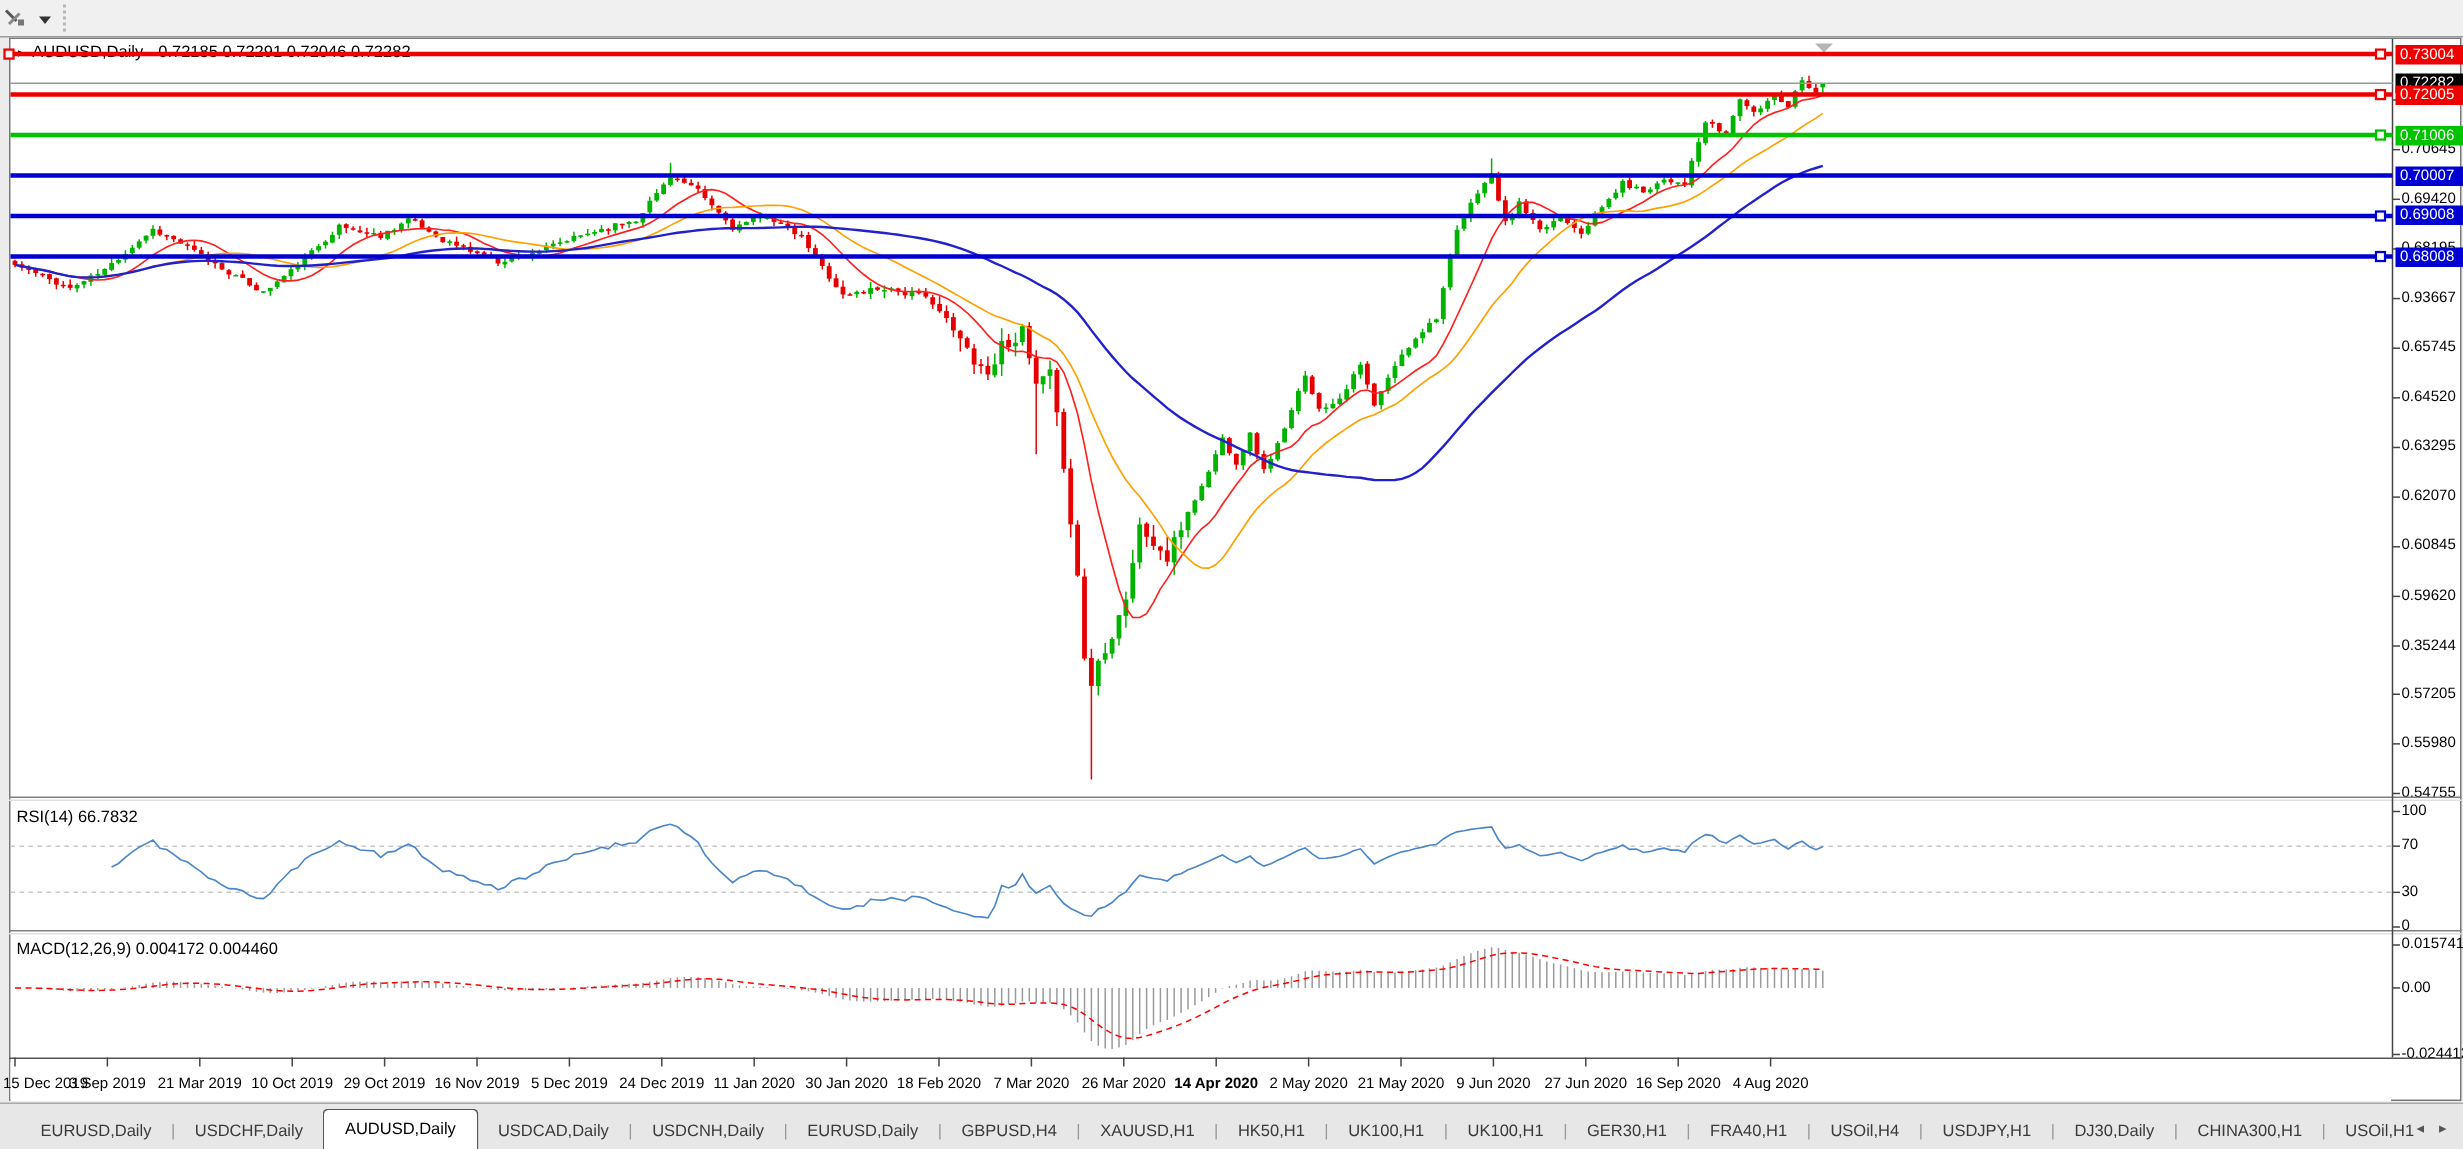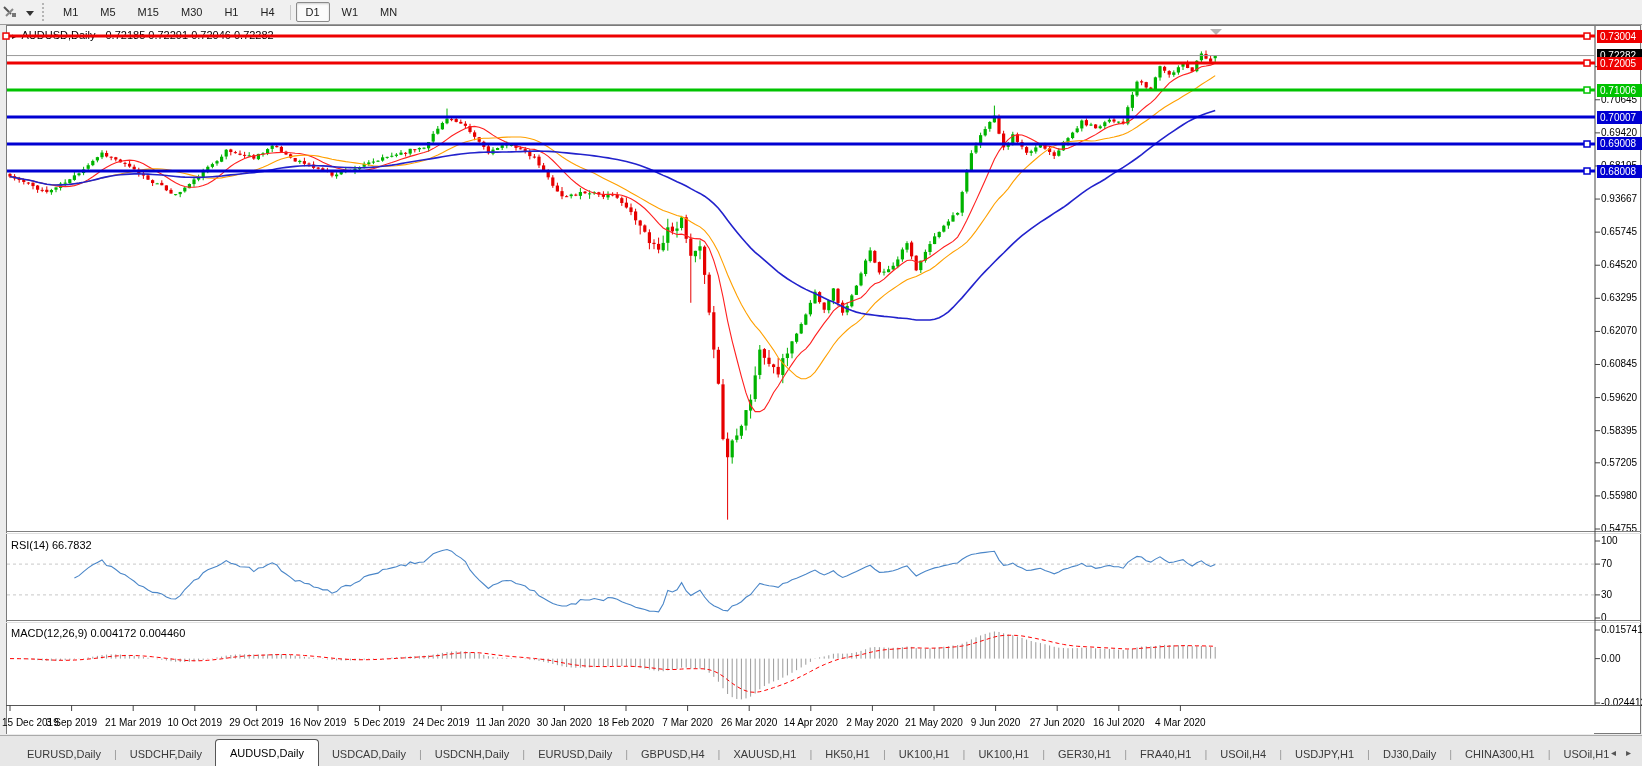--- a/index.html
+++ b/index.html
@@ -42,32 +42,20 @@
   <div id="toolbar">
     <span id="tool-icon">
       <svg width="20" height="18" viewBox="0 0 20 18">
         <path d="M2 4 L9 11" stroke="#555" stroke-width="2" fill="none"></path>
         <path d="M4 13 L11 6" stroke="#888" stroke-width="2" fill="none"></path>
         <rect x="10" y="10" width="4" height="4" fill="#777"></rect>
       </svg>
     </span>
     <span class="caret"></span>
     <span class="grip"></span>
-    <span id="tf-buttons" style="display:flex;align-items:center;">
-        <span class="tfbtn">M1</span>
-        <span class="tfbtn">M5</span>
-        <span class="tfbtn">M15</span>
-        <span class="tfbtn">M30</span>
-        <span class="tfbtn">H1</span>
-        <span class="tfbtn">H4</span>
-        <span class="group-sep"></span>
-        <span class="tfbtn active">D1</span>
-        <span class="tfbtn">W1</span>
-        <span class="tfbtn">MN</span>
-      </span>
   </div>
 
   <div id="window"></div>
   <div id="date-row"></div>
 
   <div id="title-row">
     <span class="marker">▸</span><span>AUDUSD,Daily</span><span class="ohlc">0.72185 0.72291 0.72046 0.72282</span>
   </div>
 
   <div id="rsi-label" class="ind-label">RSI(14) 66.7832</div>
@@ -78,46 +66,46 @@
       <div class="plabel" style="top: 93.7793px;">0.70645</div>
       <div class="plabel" style="top: 126.869px;">0.69420</div>
       <div class="plabel" style="top: 159.959px;">0.68195</div>
       <div class="plabel" style="top: 193.048px;">0.93667</div>
       <div class="plabel" style="top: 226.138px;">0.65745</div>
       <div class="plabel" style="top: 259.228px;">0.64520</div>
       <div class="plabel" style="top: 292.318px;">0.63295</div>
       <div class="plabel" style="top: 325.407px;">0.62070</div>
       <div class="plabel" style="top: 358.497px;">0.60845</div>
       <div class="plabel" style="top: 391.587px;">0.59620</div>
-      <div class="plabel" style="top: 424.676px;">0.58395</div>
+      <div class="plabel" style="top: 424.676px;">0.35244</div>
       <div class="plabel" style="top: 456.821px;">0.57205</div>
       <div class="plabel" style="top: 489.91px;">0.55980</div>
       <div class="plabel" style="top: 523px;">0.54755</div>
     </div>
   <div id="date-labels">
       <div class="dlabel" style="left: 2px;">15 Dec 2019</div>
       <div class="dlabel" style="left: 71.6px; transform: translateX(-50%);">3 Sep 2019</div>
       <div class="dlabel" style="left: 133.2px; transform: translateX(-50%);">21 Mar 2019</div>
       <div class="dlabel" style="left: 194.8px; transform: translateX(-50%);">10 Oct 2019</div>
       <div class="dlabel" style="left: 256.4px; transform: translateX(-50%);">29 Oct 2019</div>
       <div class="dlabel" style="left: 318px; transform: translateX(-50%);">16 Nov 2019</div>
       <div class="dlabel" style="left: 379.6px; transform: translateX(-50%); text-align: right;">5 Dec 2019</div>
       <div class="dlabel" style="left: 441.2px; transform: translateX(-50%);">24 Dec 2019</div>
       <div class="dlabel" style="left: 502.8px; transform: translateX(-50%);">11 Jan 2020</div>
       <div class="dlabel" style="left: 564.4px; transform: translateX(-50%);">30 Jan 2020</div>
       <div class="dlabel" style="left: 626px; transform: translateX(-50%);">18 Feb 2020</div>
       <div class="dlabel" style="left: 687.6px; transform: translateX(-50%);">7 Mar 2020</div>
       <div class="dlabel" style="left: 749.2px; transform: translateX(-50%);">26 Mar 2020</div>
-      <div class="dlabel" style="left: 810.8px; transform: translateX(-50%);">14 Apr 2020</div>
+      <div class="dlabel" style="left: 810.8px; transform: translateX(-50%); font-weight: bold;">14 Apr 2020</div>
       <div class="dlabel" style="left: 872.4px; transform: translateX(-50%);">2 May 2020</div>
       <div class="dlabel" style="left: 934px; transform: translateX(-50%);">21 May 2020</div>
       <div class="dlabel" style="left: 995.6px; transform: translateX(-50%);">9 Jun 2020</div>
       <div class="dlabel" style="left: 1057.2px; transform: translateX(-50%);">27 Jun 2020</div>
-      <div class="dlabel" style="left: 1118.8px; transform: translateX(-50%);">16 Jul 2020</div>
-      <div class="dlabel" style="left: 1180.4px; transform: translateX(-50%);">4 Mar 2020</div>
+      <div class="dlabel" style="left: 1118.8px; transform: translateX(-50%);">16 Sep 2020</div>
+      <div class="dlabel" style="left: 1180.4px; transform: translateX(-50%);">4 Aug 2020</div>
     </div>
   <div id="indicator-axis-labels">
       <div class="plabel" style="top: 535px;">100</div>
       <div class="plabel" style="top: 558.1px;">70</div>
       <div class="plabel" style="top: 588.9px;">30</div>
       <div class="plabel" style="top: 612px;">0</div>
       <div class="plabel" style="top: 624px;">0.015741</div>
       <div class="plabel" style="top: 652.617px;">0.00</div>
       <div class="plabel" style="top: 697px;">-0.024412</div>
     </div>

